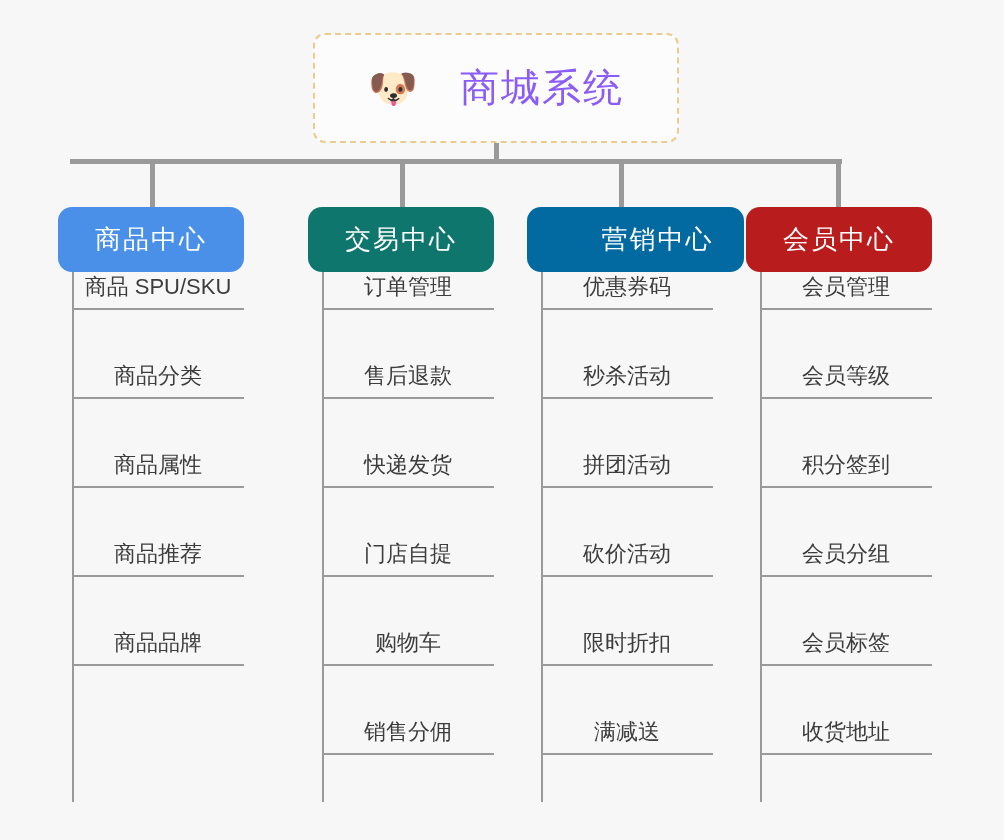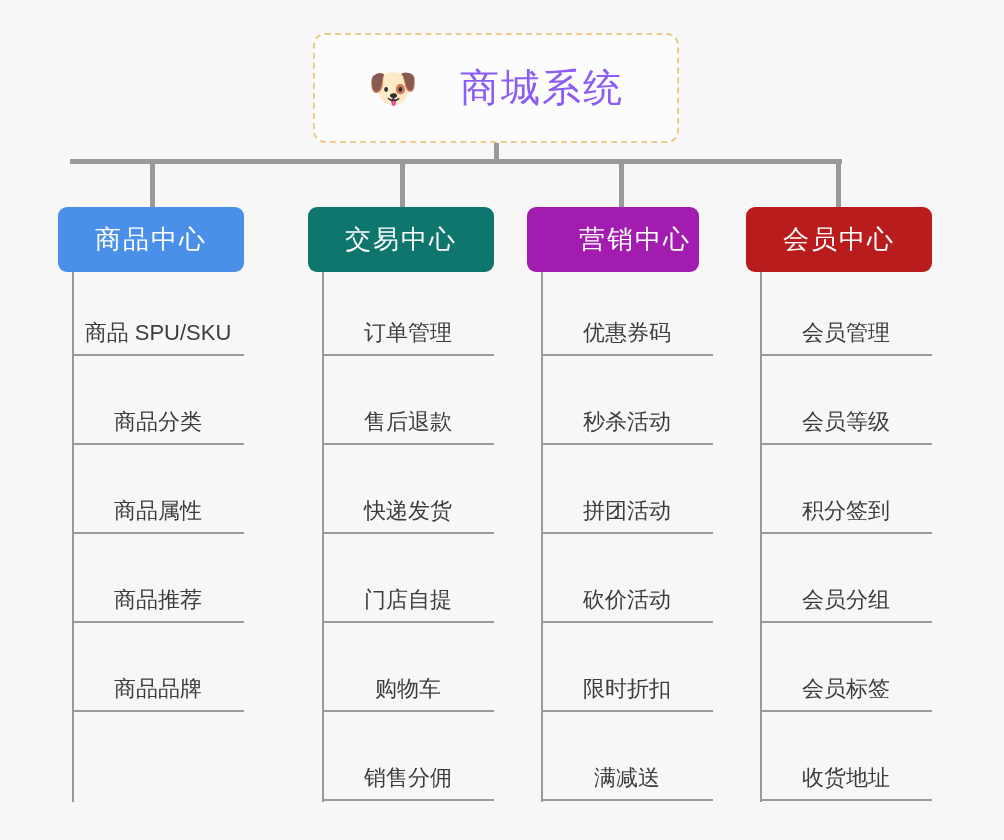--- a/index.html
+++ b/index.html
@@ -37,21 +37,21 @@
   .conn { position: absolute; background: #9a9a9a; }
   .conn-stub  { left: 494px; top: 143px;  width: 5px;  height: 20px; }
   .conn-bar   { left: 70px;  top: 159px;  width: 772px; height: 5px; }
   .conn-drop  { top: 159px;  width: 5px;  height: 48px; }
 
   
   .cat-header {
     position: absolute;
     top: 207px;
     height: 65px;
-    border-radius: 9px;
+    border-radius: 14px;
     display: flex;
     align-items: center;
     justify-content: center;
     color: #ffffff;
     font-size: 26px;
     letter-spacing: 2px;
     white-space: nowrap;
   }
 
   
@@ -64,21 +64,21 @@
     position: absolute;
     left: 14px; top: 0;
     width: 2px;
     background: #9a9a9a;
   }
   .leaf-item {
     position: relative;
     margin-left: 14px;
     height: 89px;
     display: flex;
-    align-items: flex-end;
+    align-items: flex-start;
     justify-content: center;
     padding-bottom: 5px;
   }
   .leaf-label {
     font-size: 22px;
     color: #3d3d3d;
     white-space: nowrap;
     border-bottom: 2px solid #9a9a9a;
     padding: 0 4px 6px 4px;
     width: 100%;
@@ -104,21 +104,21 @@
       <div class="conn conn-drop" style="left: 836px;"></div>
     </div>
 
   <div id="headers">
       <div class="cat-header" style="left: 58px; width: 186px; background: rgb(74, 144, 232);">
         <span>商品中心</span>
       </div>
       <div class="cat-header" style="left: 308px; width: 186px; background: #0f766e;">
         <span>交易中心</span>
       </div>
-      <div class="cat-header" style="left: 527px; width: 172px; background: #a21caf; padding-left: 44px;">
+      <div class="cat-header" style="left: 527px; width: 217px; background: #0369a1; padding-left: 44px;">
         <span>营销中心</span>
       </div>
       <div class="cat-header" style="left: 746px; width: 186px; background: #b91c1c;">
         <span>会员中心</span>
       </div>
     </div>
 
   <div id="columns">
       <div class="leaf-col" style="left: 58px; width: 186px;">
         <div class="leaf-trunk" style="height: 530px;"></div>

